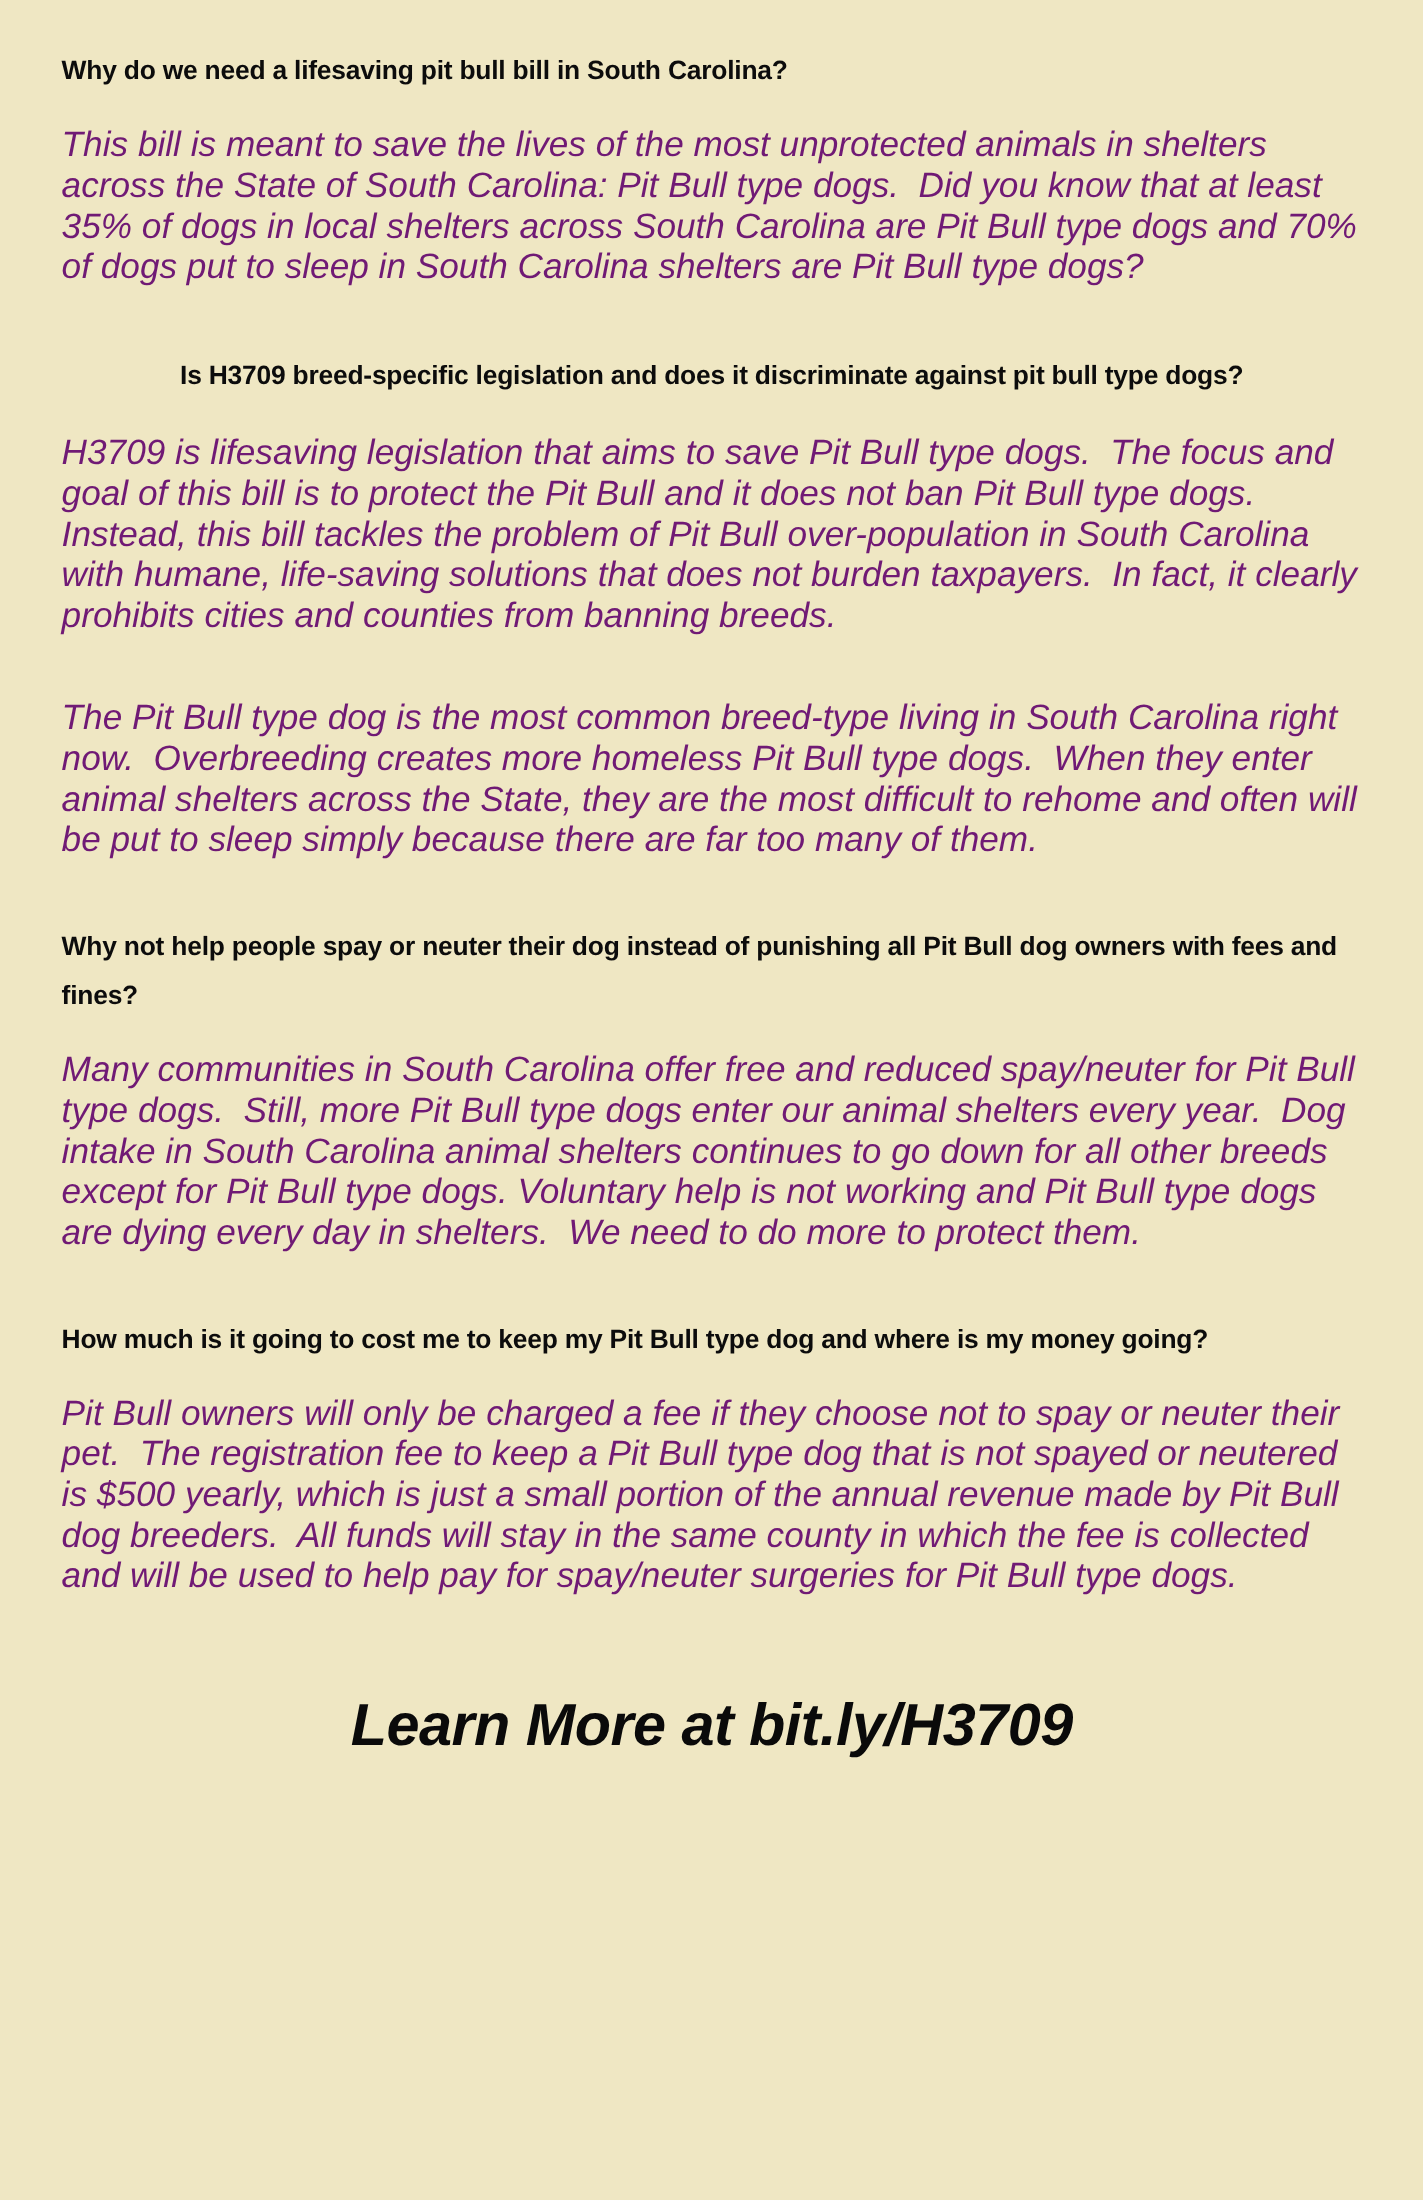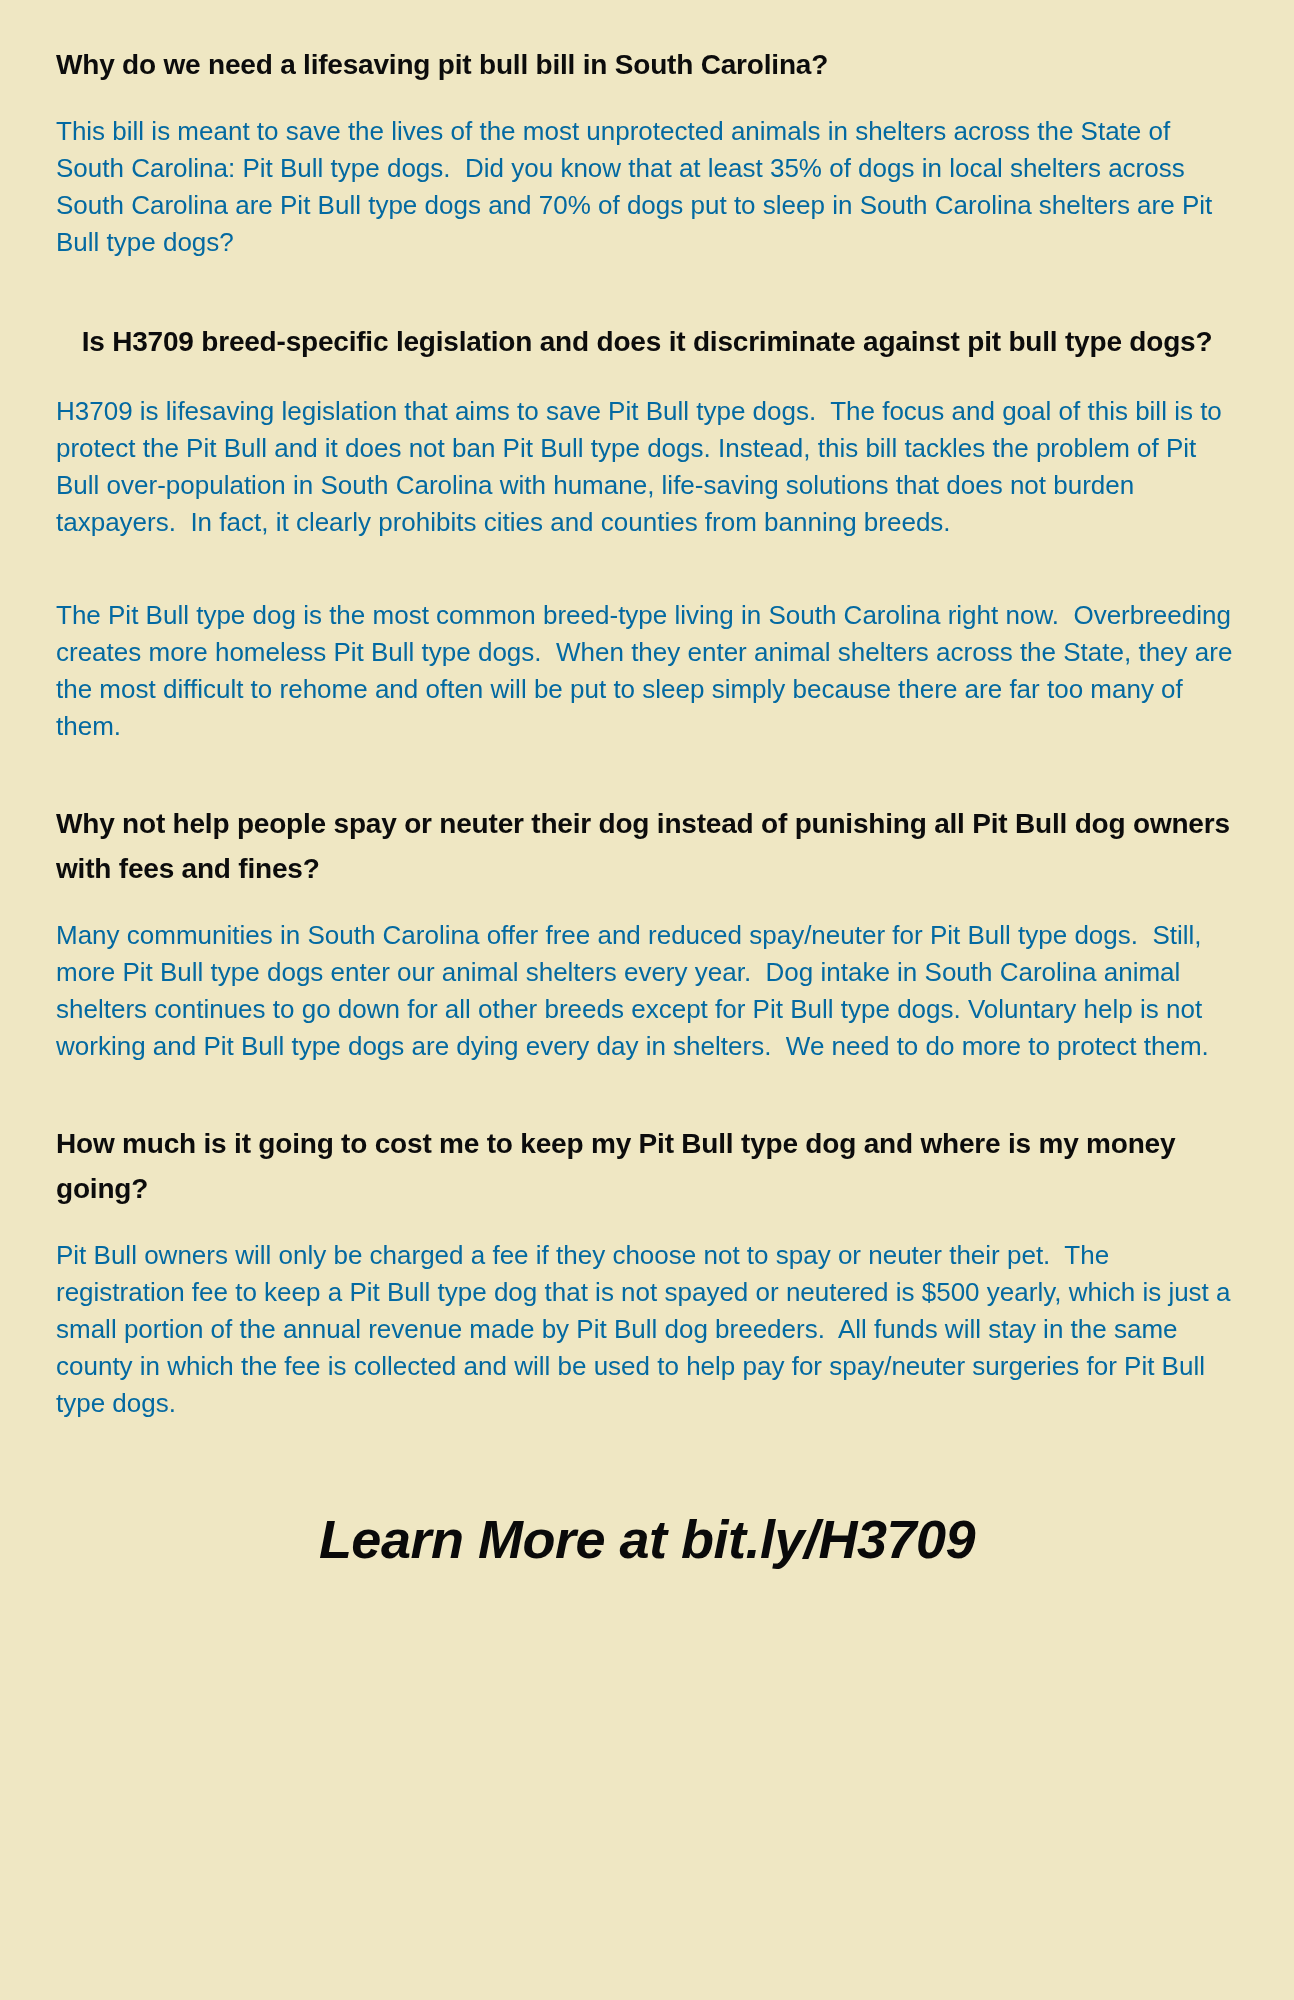--- a/index.html
+++ b/index.html
@@ -27,37 +27,38 @@
   }
   .banner-line { white-space: pre-wrap; }
   .content {
     padding: 0 56px;
     box-sizing: border-box;
   }
   .faq-section { margin-top: 56px; }
   .faq-section.first { margin-top: 42px; }
   .question {
     margin: 0;
-    font-size: 28px;
+    font-size: 24px;
     line-height: 45px;
     font-weight: bold;
     color: #0c0c0c;
     letter-spacing: -0.2px;
     white-space: pre-wrap;
   }
   .question.centered {
     text-align: center;
     line-height: 50px;
     padding: 0 10px;
   }
   .answer {
     margin: 26px 0 0 0;
-    font-size: 26px;
+    font-style: italic;
+    font-size: 32px;
     line-height: 37px;
-    color: #0369a1;
+    color: #701a75;
     white-space: pre-wrap;
   }
   .footer-line {
     margin-top: 86px;
     text-align: center;
     font-size: 54px;
     line-height: 62px;
     font-weight: bold;
     font-style: italic;
     color: #0a0a0a;

